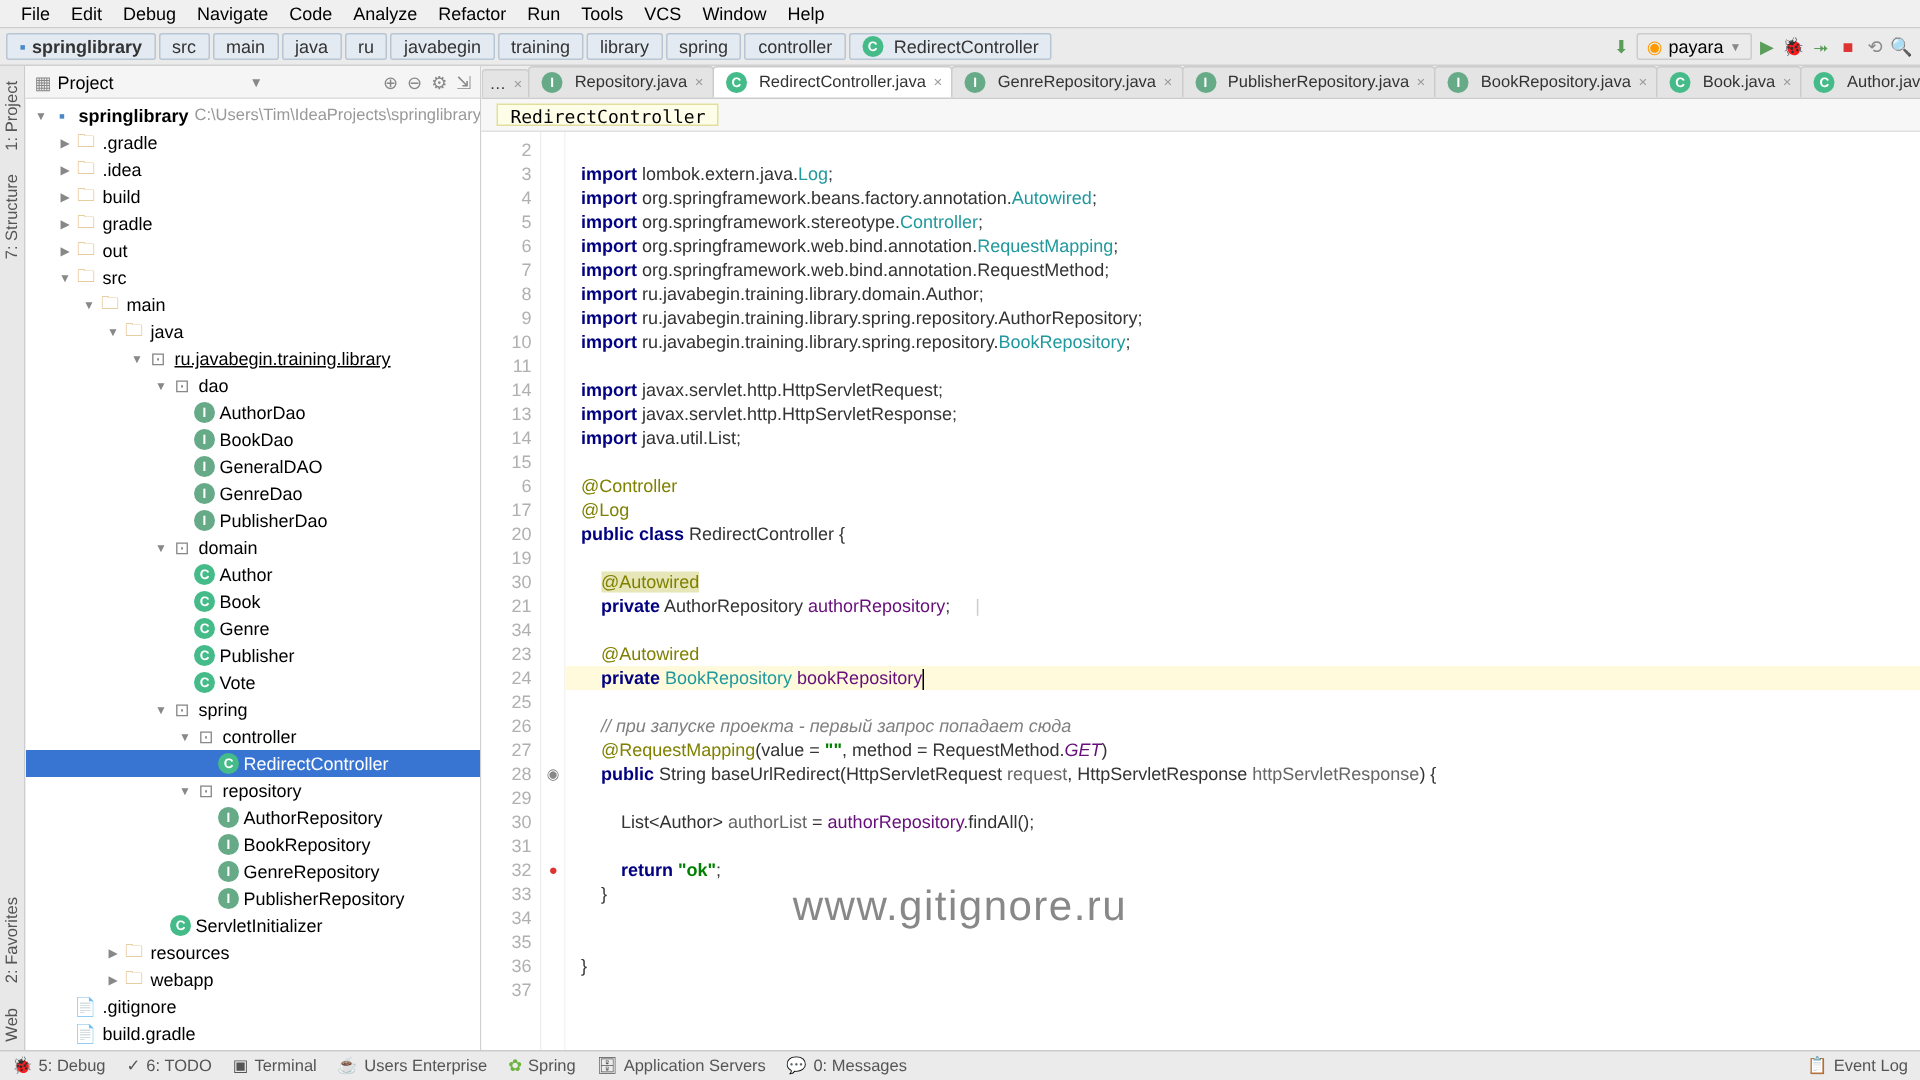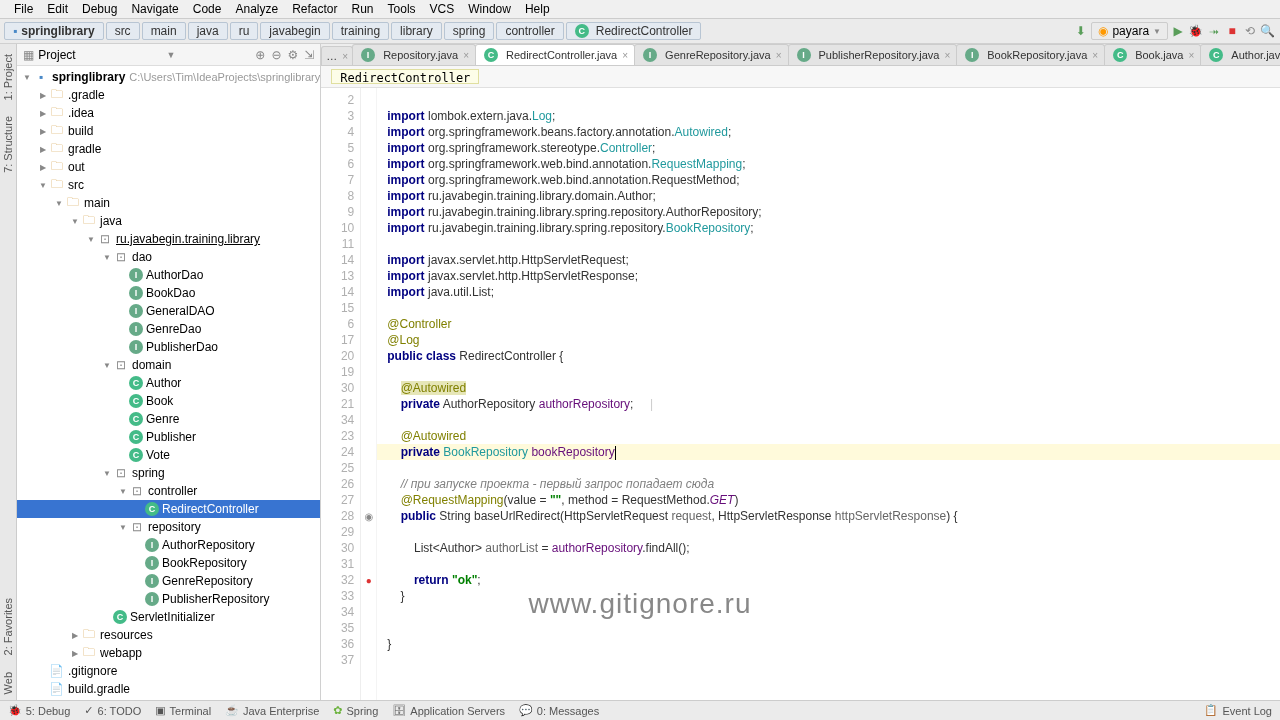--- a/index.html
+++ b/index.html
@@ -311,21 +311,21 @@
   <span class="sitem">
       <span>✓</span>
       <span>6: TODO</span>
     </span>
   <span class="sitem">
       <span>▣</span>
       <span>Terminal</span>
     </span>
   <span class="sitem">
       <span>☕</span>
-      <span>Java Enterprise</span>
+      <span>Users Enterprise</span>
     </span>
   <span class="sitem">
       <span style="color:#6db33f">✿</span>
       <span>Spring</span>
     </span>
   <span class="sitem">
       <span>🗄</span>
       <span>Application Servers</span>
     </span>
   <span class="sitem">

